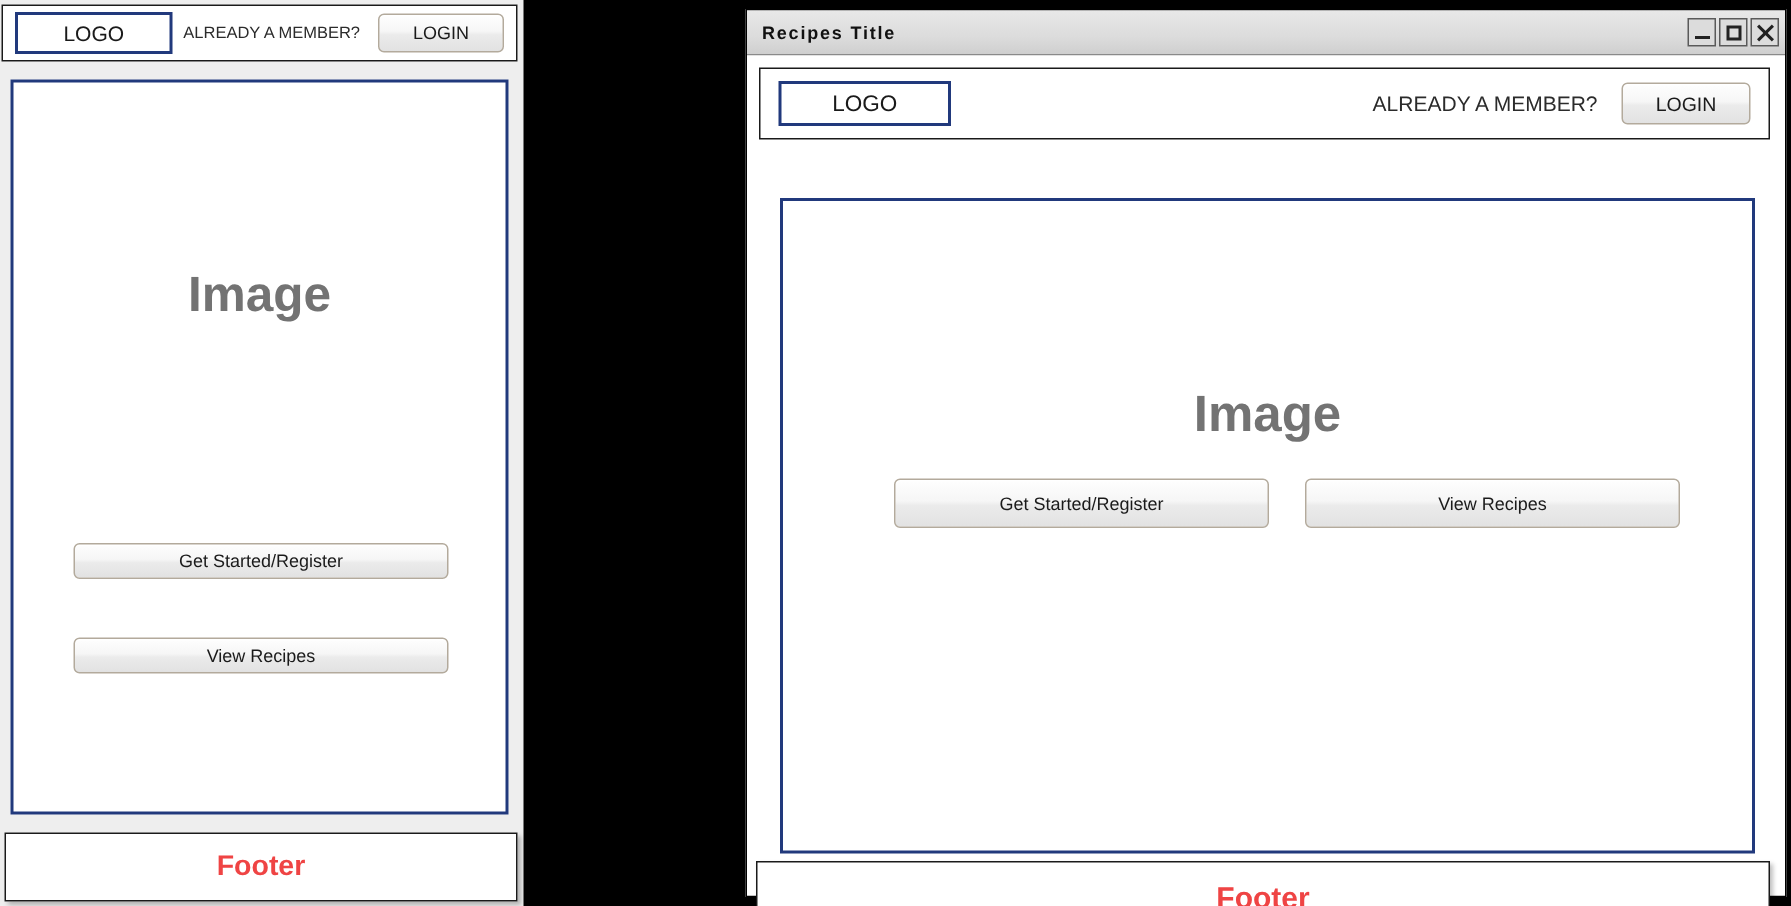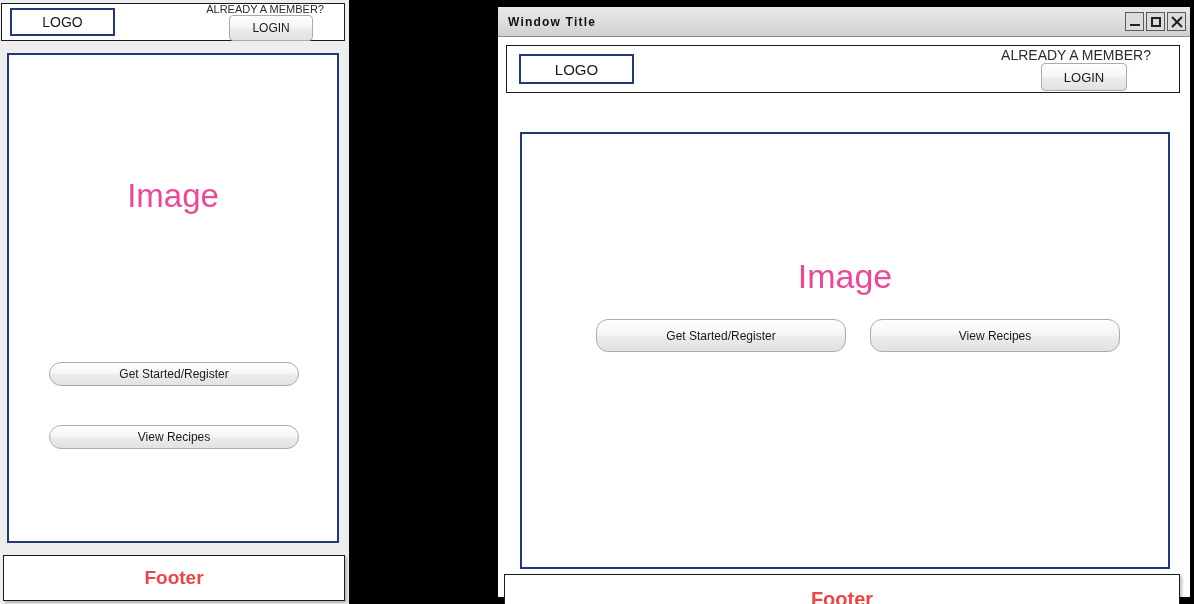--- a/index.html
+++ b/index.html
@@ -58,21 +58,20 @@
   #left-panel .logo-box {
     width: 105px;
     height: 28px;
     font-size: 14px;
   }
 
   .header-right {
     margin-left: auto;
     display: flex;
     align-items: center;
-    flex-direction: column;
   }
 
   .member-text {
     color: #2b2b2b;
     white-space: nowrap;
   }
 
   #left-panel .member-text { font-size: 11px; margin-right: 12px; }
 
   .btn {
@@ -106,29 +105,28 @@
     top: 53px;
     width: 332px;
     height: 490px;
   }
 
   .image-label {
     position: absolute;
     left: 0;
     width: 100%;
     text-align: center;
-    color: #ec4899;
-    font-weight: 400;
+    color: #737373;
+    font-weight: 700;
   }
 
   #left-panel .image-label { top: 122px; font-size: 33px; }
 
   .cta-btn {
     position: absolute;
-    border-radius: 12px;
   }
 
   #left-panel .cta-1 {
     left: 40px; top: 307px; width: 250px; height: 24px; font-size: 12px;
   }
   #left-panel .cta-2 {
     left: 40px; top: 370px; width: 250px; height: 24px; font-size: 12px;
   }
 
   .wf-footer {
@@ -286,21 +284,21 @@
 
       <div class="btn cta-btn cta-2">View Recipes</div>
     </div>
 
     <div class="wf-footer">Footer</div>
   </div>
 
   <div id="right-window">
 
     <div class="titlebar">
-      <span class="titlebar-title">Window Title</span>
+      <span class="titlebar-title">Recipes Title</span>
 
       <div class="win-controls">
         <div class="win-btn">
           <span class="glyph-min"></span>
         </div>
         <div class="win-btn">
           <span class="glyph-max"></span>
         </div>
         <div class="win-btn">
           <span class="glyph-close-a"></span>

